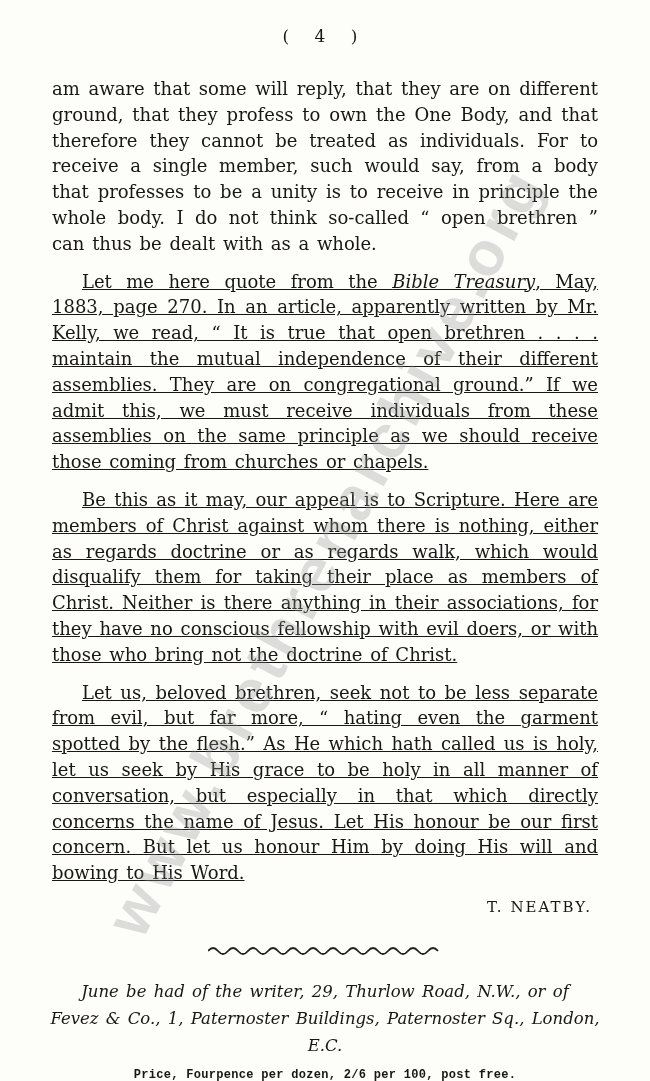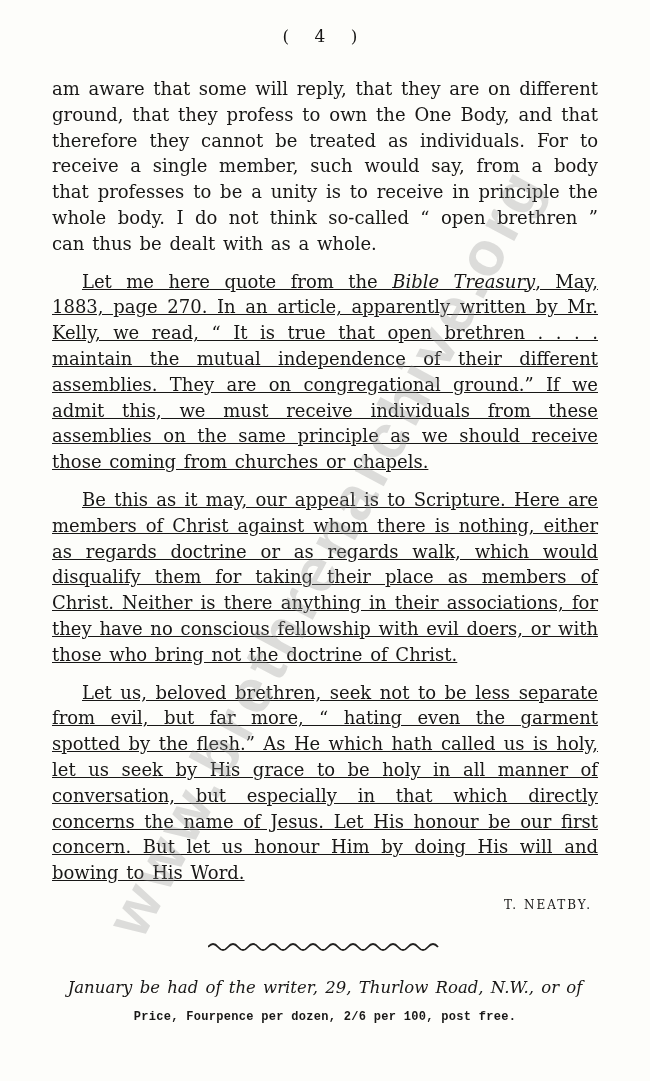--- a/index.html
+++ b/index.html
@@ -44,21 +44,21 @@
     font-size: 18px;
     line-height: 25.8px;
     text-align: justify;
     word-spacing: 2px;
   }
   .bodytext p.indent { text-indent: 30px; text-decoration: underline; }
   .italic { font-style: italic; }
   .signature {
     text-align: right;
     padding-right: 18px;
-    font-size: 12px;
+    font-size: 15px;
     letter-spacing: 2px;
     margin-top: 10px;
   }
   .divider {
     text-align: center;
     margin-top: 28px;
     line-height: 0;
   }
   .footer-italic {
     font-style: italic;
@@ -97,19 +97,20 @@
 
     <div class="signature">T. NEATBY.</div>
 
     <div class="divider">
       <svg width="235" height="12" viewBox="0 0 235 12">
         <path d="M0 7 Q5 1 10 7 T20 7 T30 7 T40 7 T50 7 T60 7 T70 7 T80 7 T90 7 T100 7 T110 7 T120 7 T130 7 T140 7 T150 7 T160 7 T170 7 T180 7 T190 7 T200 7 T210 7 T220 7 T230 7" fill="none" stroke="#22211f" stroke-width="1.8"></path>
       </svg>
     </div>
 
     <div class="footer-italic">
-      <div>January be had of the writer, 29, Thurlow Road, N.W., or of</div>
+      <div>June be had of the writer, 29, Thurlow Road, N.W., or of</div>
+      <div>Fevez &amp; Co., 1, Paternoster Buildings, Paternoster Sq., London, E.C.</div>
     </div>
 
     <div class="price">Price, Fourpence per dozen, 2/6 per 100, post free.</div>
 
   </div>
 </div>
 
 </body></html>

